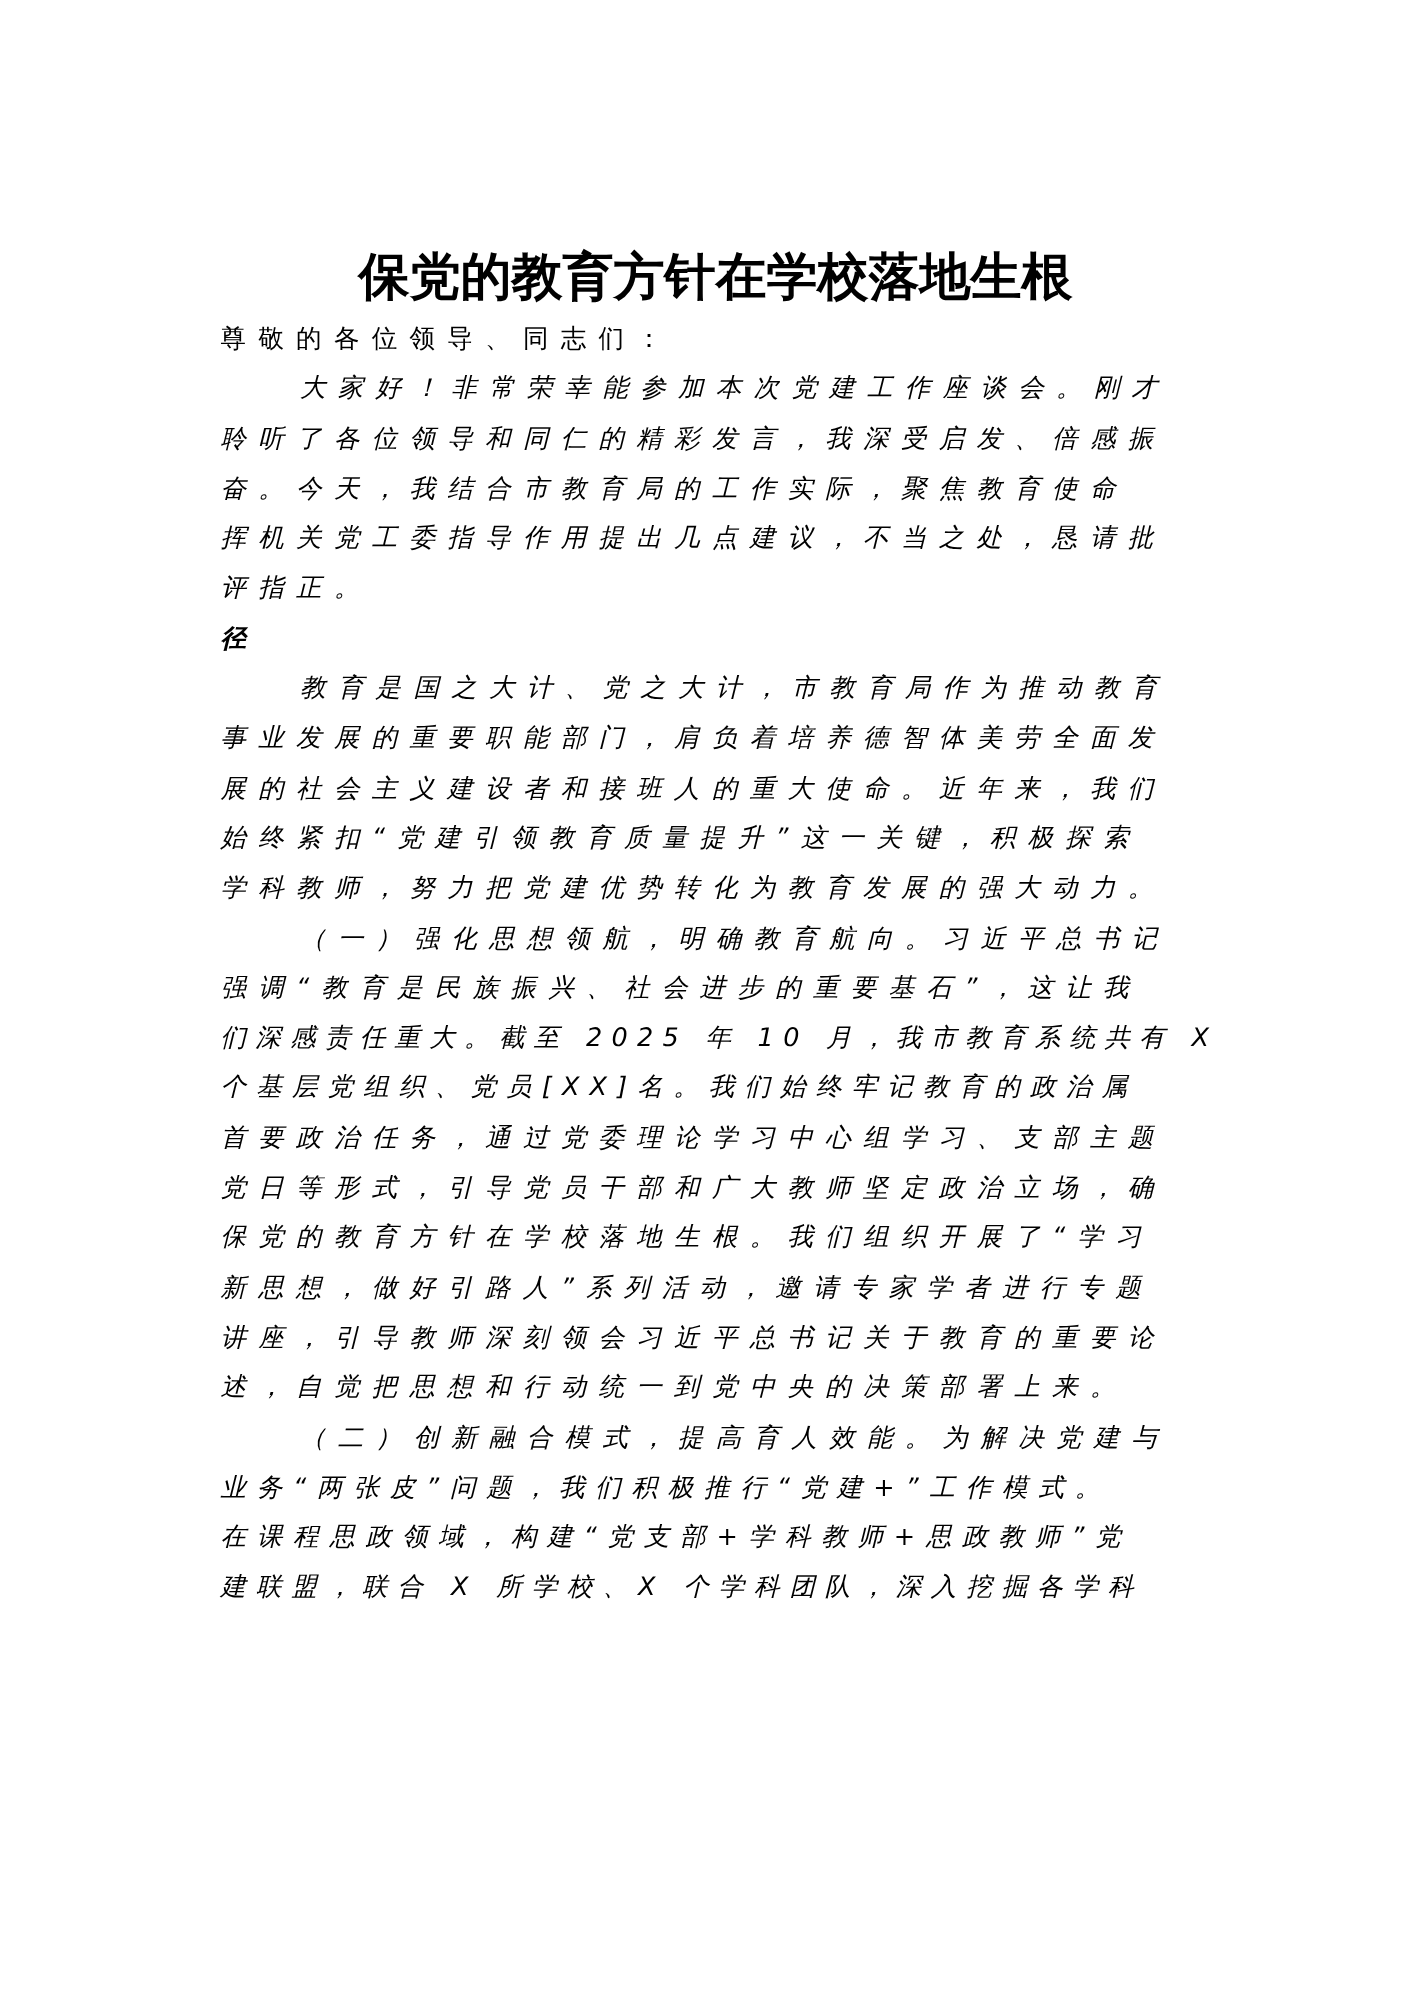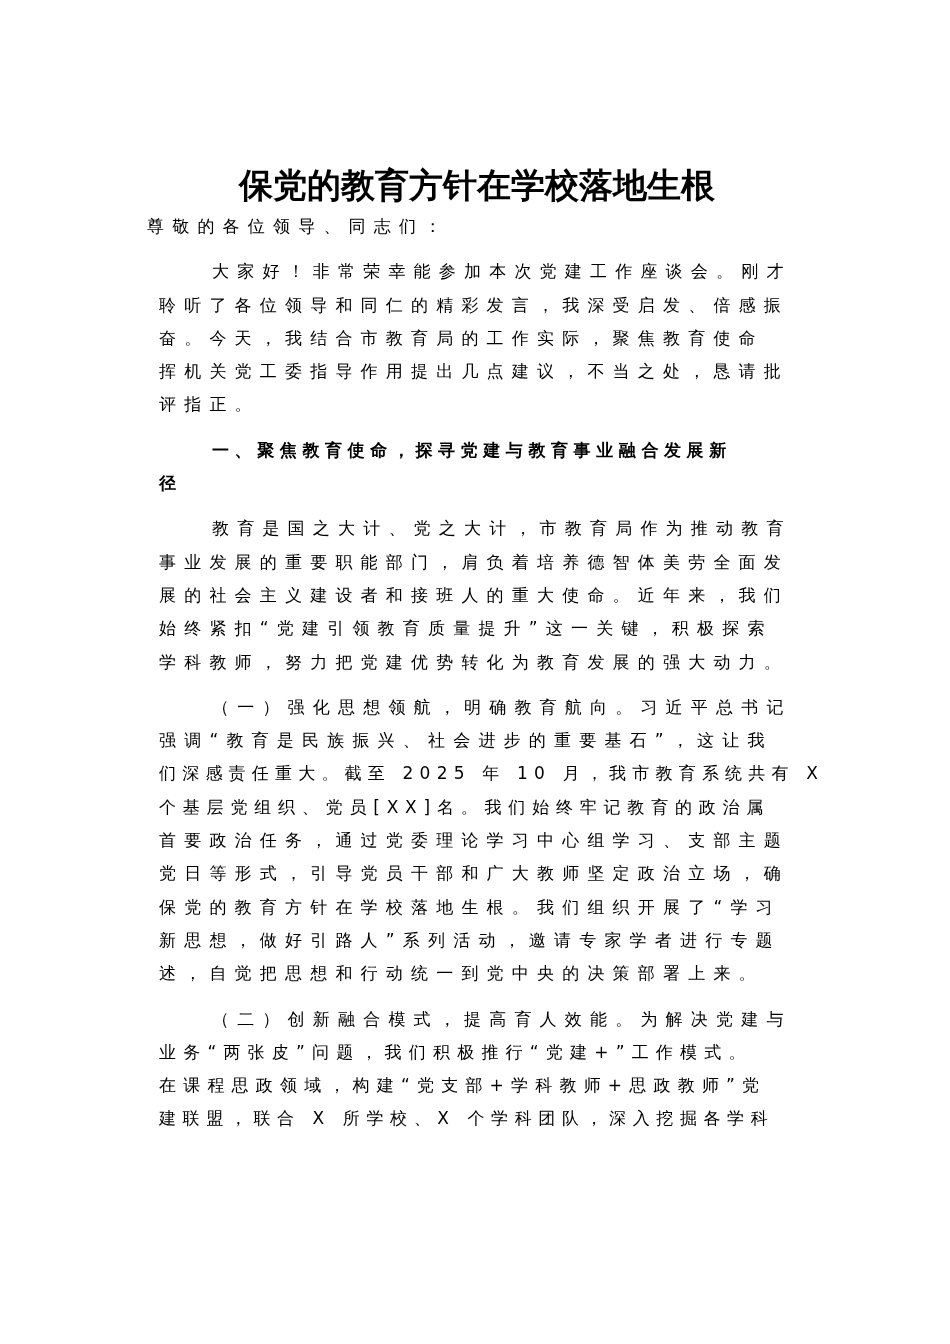--- a/index.html
+++ b/index.html
@@ -40,60 +40,60 @@
     letter-spacing: 8.2px;
     font-family: "DejaVu Sans", "Liberation Sans", sans-serif;
     font-weight: normal;
   }
   .line.indent { padding-left: 53px; }
   .line.heading {
     font-weight: bold;
     letter-spacing: 5.6px;
   }
   .line.heading.indent { padding-left: 53px; }
-  .para { margin: 12px; }
+  .para { margin: 0; font-style: italic; }
 </style>
 </head>
 <body>
 
 <div class="page">
   <div class="title">保党的教育方针在学校落地生根</div>
 
   <div class="line">尊敬的各位领导、同志们：</div>
 
   <div class="para">
     <div class="line indent">大家好！非常荣幸能参加本次党建工作座谈会。刚才</div>
     <div class="line">聆听了各位领导和同仁的精彩发言，我深受启发、倍感振</div>
     <div class="line">奋。今天，我结合市教育局的工作实际，聚焦教育使命</div>
     <div class="line">挥机关党工委指导作用提出几点建议，不当之处，恳请批</div>
     <div class="line">评指正。</div>
   </div>
 
   <div class="para">
-    <div class="line heading indent">一、聚焦教育使命，探寻党建与教育事业融合发展新</div>
     <div class="line heading">径</div>
   </div>
 
   <div class="para">
     <div class="line indent">教育是国之大计、党之大计，市教育局作为推动教育</div>
     <div class="line">事业发展的重要职能部门，肩负着培养德智体美劳全面发</div>
     <div class="line">展的社会主义建设者和接班人的重大使命。近年来，我们</div>
     <div class="line">始终紧扣“党建引领教育质量提升”这一关键，积极探索</div>
     <div class="line">学科教师，努力把党建优势转化为教育发展的强大动力。</div>
   </div>
 
   <div class="para">
     <div class="line indent">（一）强化思想领航，明确教育航向。习近平总书记</div>
     <div class="line">强调“教育是民族振兴、社会进步的重要基石”，这让我</div>
     <div class="line" style="letter-spacing:6.2px">们深感责任重大。截至 2025 年 10 月，我市教育系统共有 X</div>
     <div class="line" style="letter-spacing:6.8px">个基层党组织、党员[XX]名。我们始终牢记教育的政治属</div>
     <div class="line">首要政治任务，通过党委理论学习中心组学习、支部主题</div>
     <div class="line">党日等形式，引导党员干部和广大教师坚定政治立场，确</div>
     <div class="line">保党的教育方针在学校落地生根。我们组织开展了“学习</div>
     <div class="line">新思想，做好引路人”系列活动，邀请专家学者进行专题</div>
+    <div class="line">讲座，引导教师深刻领会习近平总书记关于教育的重要论</div>
     <div class="line">述，自觉把思想和行动统一到党中央的决策部署上来。</div>
   </div>
 
   <div class="para">
     <div class="line indent">（二）创新融合模式，提高育人效能。为解决党建与</div>
     <div class="line" style="letter-spacing:7.2px">业务“两张皮”问题，我们积极推行“党建+”工作模式。</div>
     <div class="line" style="letter-spacing:7.2px">在课程思政领域，构建“党支部+学科教师+思政教师”党</div>
     <div class="line" style="letter-spacing:6.6px">建联盟，联合 X 所学校、X 个学科团队，深入挖掘各学科</div>
   </div>
 </div>

